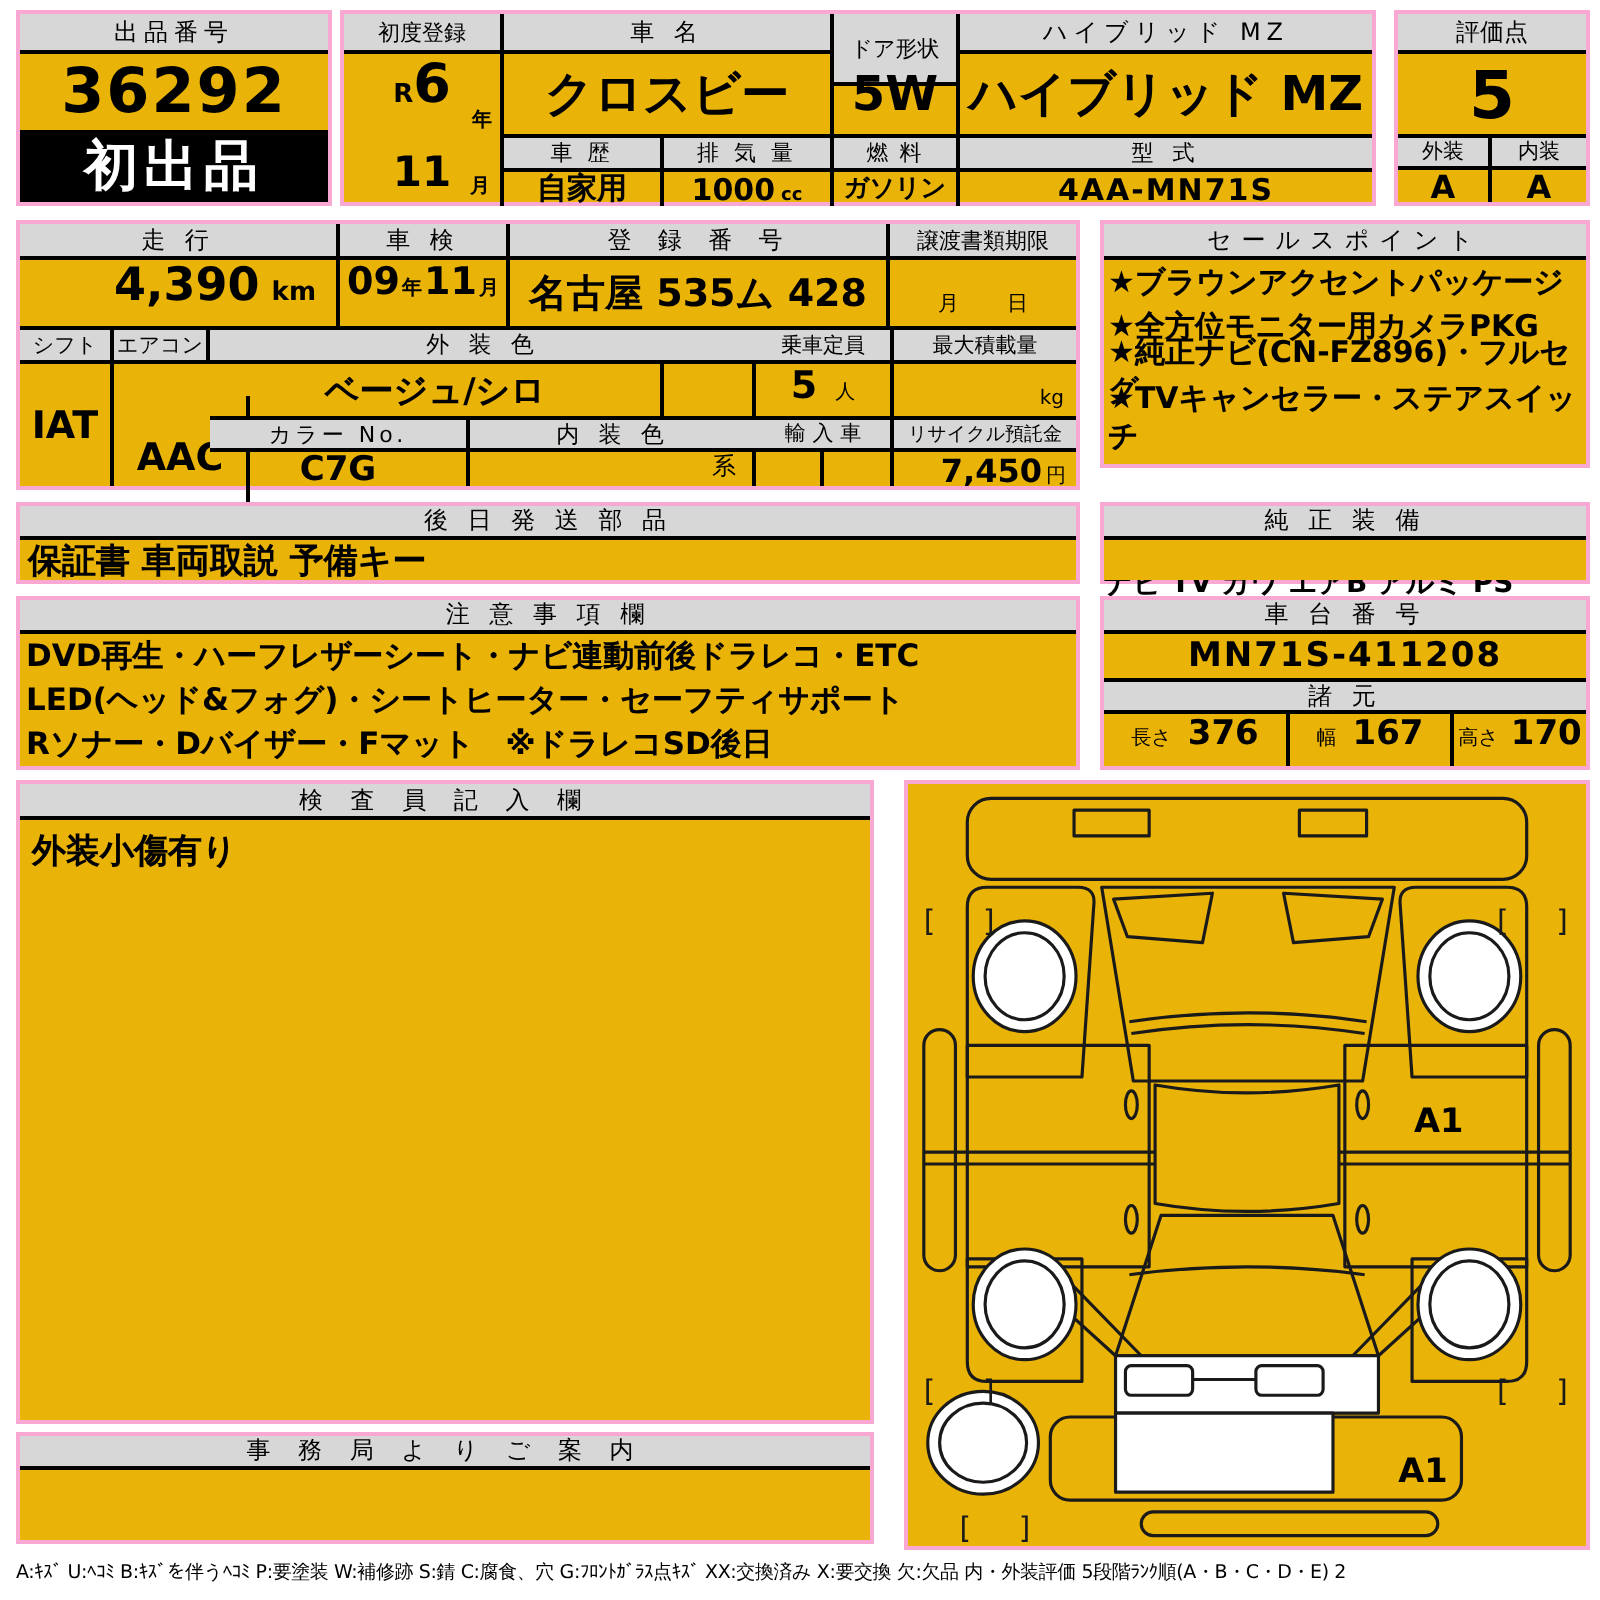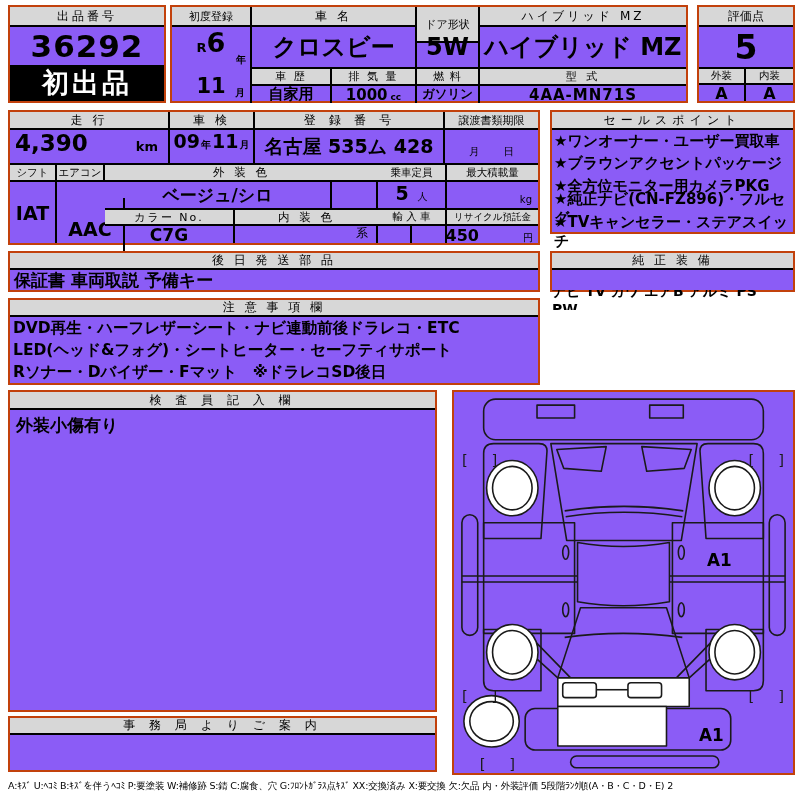--- a/index.html
+++ b/index.html
@@ -1,26 +1,26 @@
 <!DOCTYPE html>
 <html><head>
 <meta charset="utf-8">
 <style>
   html,body{margin:0;padding:0;background:#fff;}
   .sheet{position:relative;width:800px;height:800px;background:#fff;color:#000;
          font-family:"DejaVu Sans","Liberation Sans",sans-serif;overflow:hidden;}
-  .b{position:absolute;border:2px solid #c2410c;background:#8b5cf6;box-sizing:border-box;}
+  .b{position:absolute;border:2px solid #f9a8d4;background:#eab308;box-sizing:border-box;}
   .c{position:absolute;box-sizing:border-box;display:flex;align-items:center;justify-content:center;overflow:hidden;}
   .h{background:#d7d7d7;font-size:12px;letter-spacing:3px;font-weight:500;}
   .hs{background:#d7d7d7;font-size:10.5px;letter-spacing:0;font-weight:500;}
   .v{font-weight:bold;}
   .br{border-right:2px solid #000;}
   .bb{border-bottom:2px solid #000;}
   .left{justify-content:flex-start;}
-  .right{justify-content:flex-end;gap:42px;}
+  .right{justify-content:flex-end;}
   .badge{background:#000;color:#fff;font-weight:bold;font-size:27px;letter-spacing:3px;}
   .unit{font-size:10px;font-weight:bold;}
   .base{align-items:baseline;}
   .lines div{display:flex;align-items:center;font-weight:bold;}
   svg text{font-family:"DejaVu Sans","Liberation Sans",sans-serif;}
 </style>
 </head>
 <body>
 
 <div class="sheet">
@@ -129,21 +129,20 @@
     <div class="c br" style="left:402px;top:114px;width:35px;height:17px;"></div>
     <div class="c base right" style="left:437px;top:114px;width:91px;height:17px;padding-right:5px;">
       <span class="v" style="font-size:16px;">7,450</span>
       <span style="font-size:10px;margin-left:2px;">円</span>
     </div>
   </div>
 
   <div class="b" style="left:550px;top:110px;width:245px;height:124px;">
     <div class="c h bb" style="left:0;top:0;width:241px;height:18px;letter-spacing:5px;">セールスポイント</div>
     <div class="lines" style="position:absolute;left:2px;top:18px;width:239px;height:113px;">
-      <div style="height:22.6px;font-size:15px;">★ワンオーナー・ユーザー買取車</div>
       <div style="height:22.6px;font-size:15px;">★ブラウンアクセントパッケージ</div>
       <div style="height:22.6px;font-size:15px;">★全方位モニター用カメラPKG</div>
       <div style="height:22.6px;font-size:15px;">★純正ナビ(CN-FZ896)・フルセグ</div>
       <div style="height:22.6px;font-size:15px;">★TVキャンセラー・ステアスイッチ</div>
     </div>
   </div>
 
   <div class="b" style="left:8px;top:251px;width:532px;height:41px;">
     <div class="c h bb" style="left:0;top:0;width:528px;height:17px;">後 日 発 送 部 品</div>
     <div class="c v left" style="left:0;top:17px;width:528px;height:20px;font-size:17px;padding-left:4px;">保証書 車両取説 予備キー</div>
@@ -152,20 +151,37 @@
     <div class="c h bb" style="left:0;top:0;width:241px;height:17px;">純 正 装 備</div>
     <div class="c v" style="left:0;top:13px;width:205px;height:20px;font-size:14px;margin-top:24px;">ナビ TV カワ エアB アルミ PS PW</div>
   </div>
 
   <div class="b" style="left:8px;top:298px;width:532px;height:87px;">
     <div class="c h bb" style="left:0;top:0;width:528px;height:17px;">注 意 事 項 欄</div>
     <div class="lines" style="position:absolute;left:3px;top:17px;width:525px;height:66px;">
       <div style="height:22px;font-size:15.5px;">DVD再生・ハーフレザーシート・ナビ連動前後ドラレコ・ETC</div>
       <div style="height:22px;font-size:15.5px;">LED(ヘッド&amp;フォグ)・シートヒーター・セーフティサポート</div>
       <div style="height:22px;font-size:15.5px;">Rソナー・Dバイザー・Fマット　※ドラレコSD後日</div>
+    </div>
+  </div>
+  <div class="b" style="left:550px;top:298px;width:245px;height:87px;">
+    <div class="c h bb" style="left:0;top:0;width:241px;height:17px;">車 台 番 号</div>
+    <div class="c v bb" style="left:0;top:17px;width:241px;height:24px;font-size:17px;letter-spacing:1px;">MN71S-411208</div>
+    <div class="c h bb" style="left:0;top:41px;width:241px;height:16px;">諸 元</div>
+    <div class="c br base" style="left:0;top:57px;width:93px;height:26px;">
+      <span style="font-size:10px;margin-right:8px;">長さ</span>
+      <span class="v" style="font-size:17px;">376</span>
+    </div>
+    <div class="c br base" style="left:93px;top:57px;width:82px;height:26px;">
+      <span style="font-size:10px;margin-right:8px;">幅</span>
+      <span class="v" style="font-size:17px;">167</span>
+    </div>
+    <div class="c base" style="left:175px;top:57px;width:66px;height:26px;">
+      <span style="font-size:10px;margin-right:6px;">高さ</span>
+      <span class="v" style="font-size:17px;">170</span>
     </div>
   </div>
 
   <div class="b" style="left:8px;top:390px;width:429px;height:322px;">
     <div class="c h bb" style="left:0;top:0;width:425px;height:18px;letter-spacing:5px;">検 査 員 記 入 欄</div>
     <div style="position:absolute;left:0;top:18px;width:425px;height:300px;font-weight:bold;font-size:17px;padding:4px 6px;box-sizing:border-box;">外装小傷有り</div>
   </div>
 
   <div class="b" style="left:8px;top:716px;width:429px;height:56px;">
     <div class="c h bb" style="left:0;top:0;width:425px;height:17px;letter-spacing:5px;">事 務 局 よ り ご 案 内</div>

